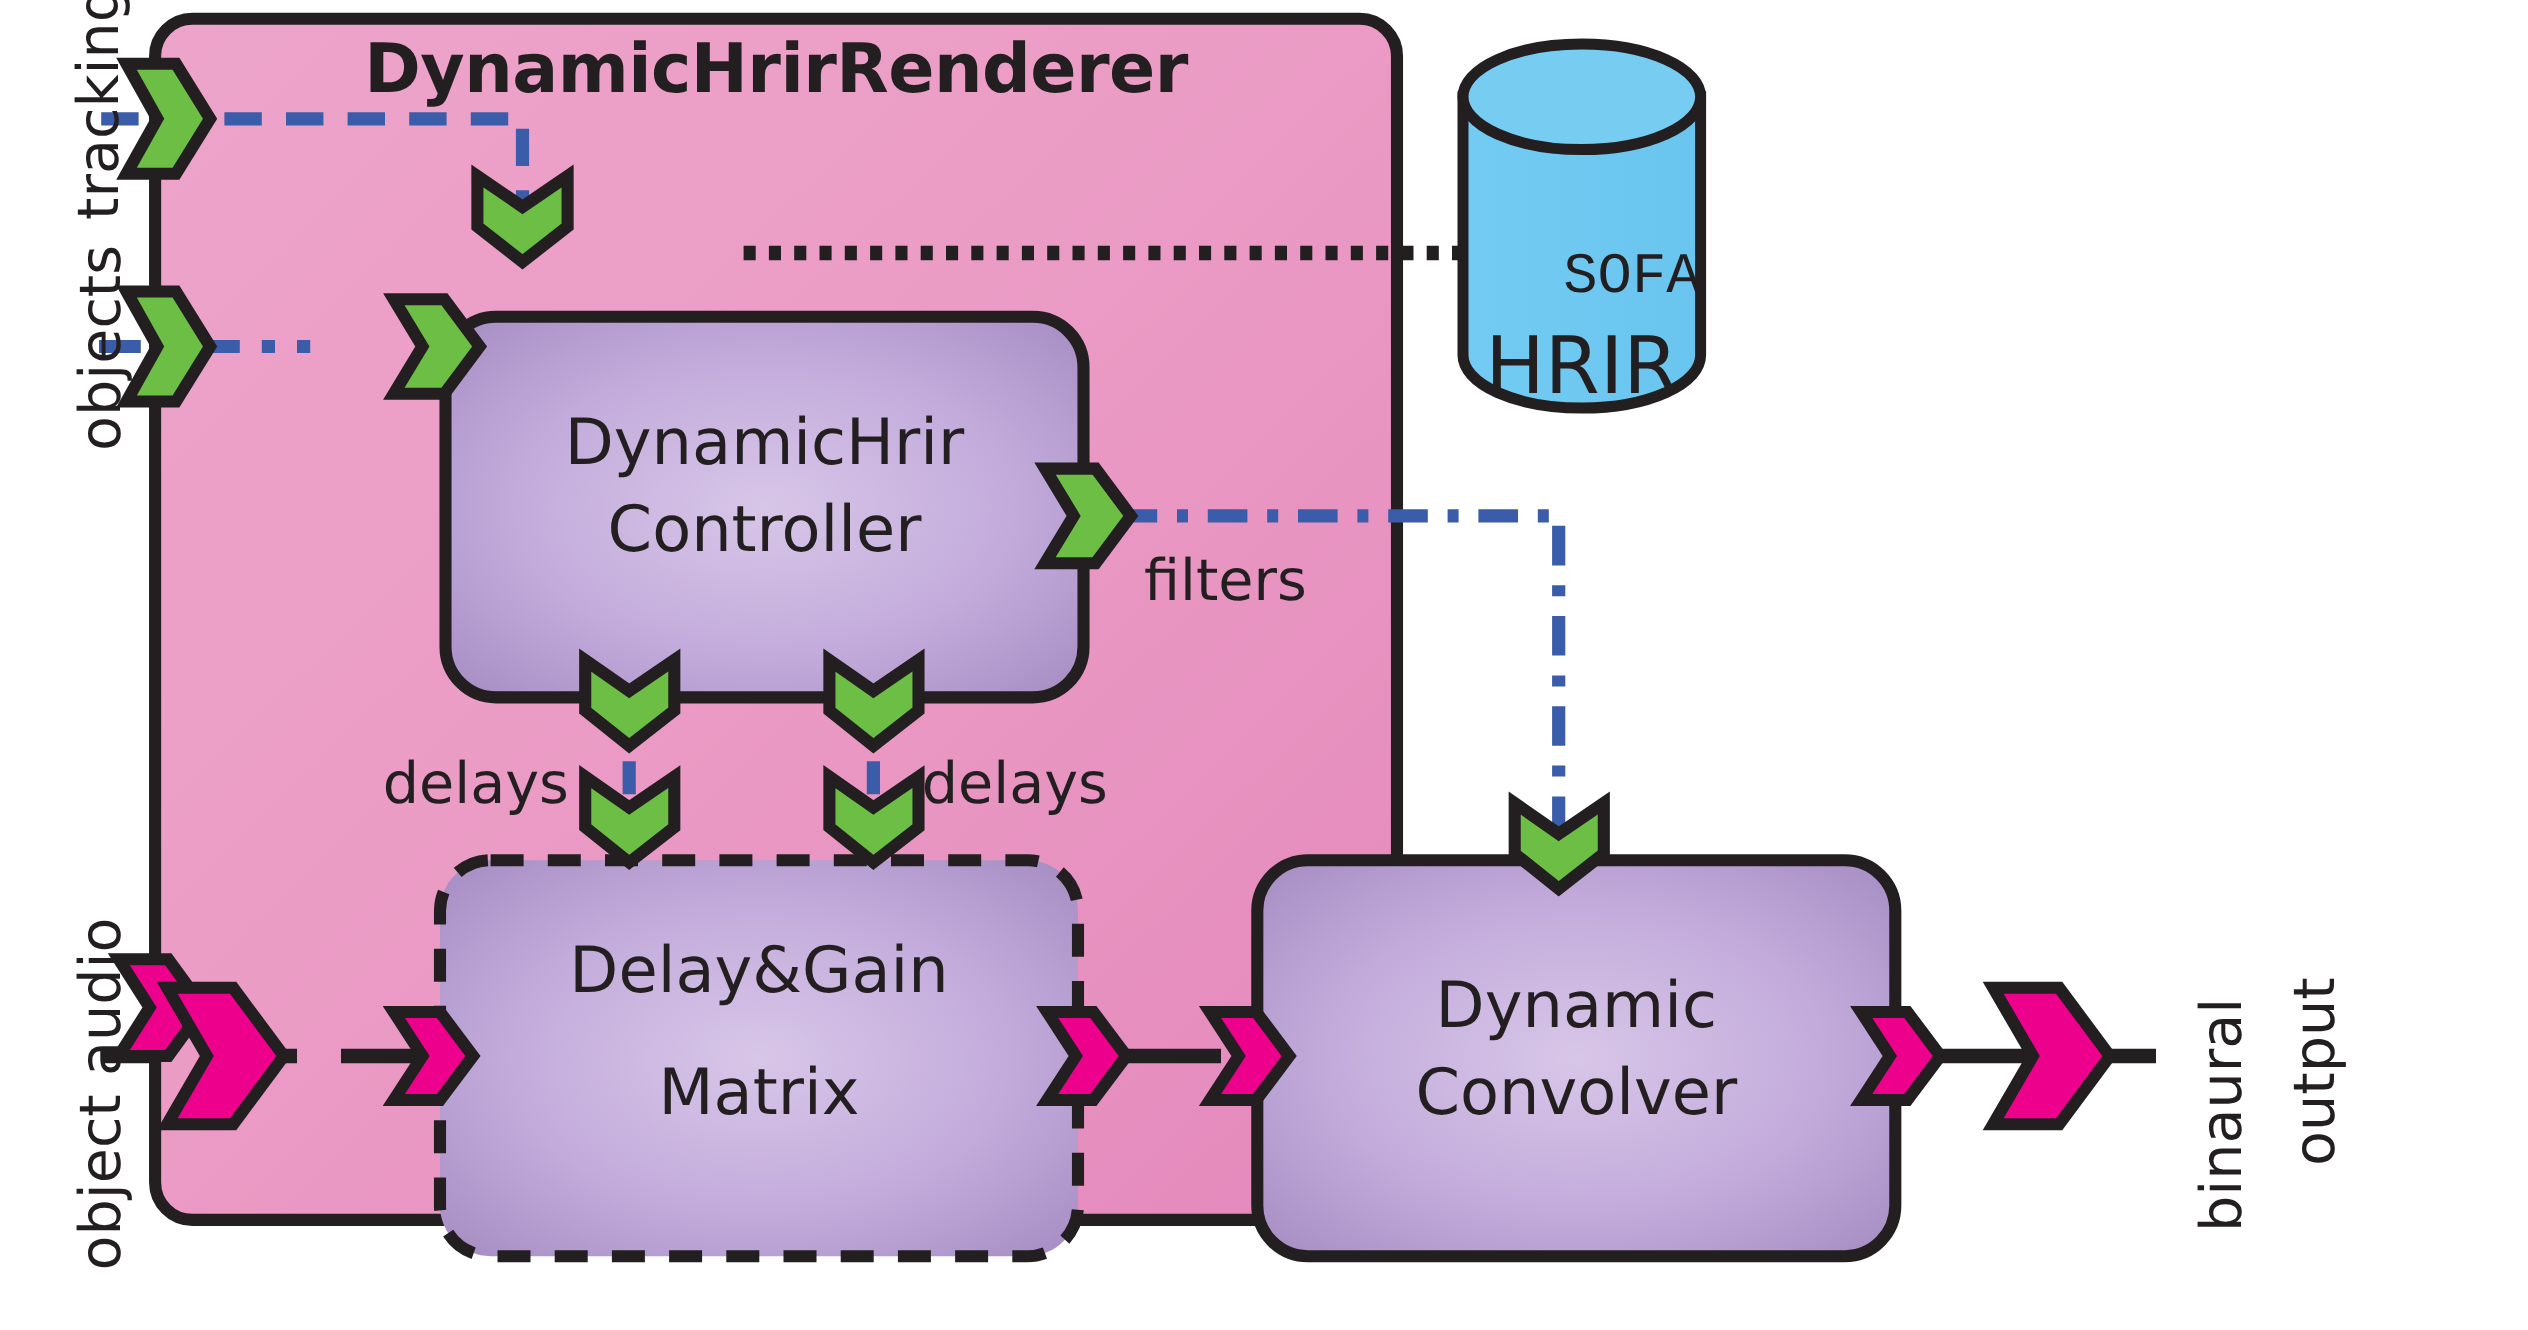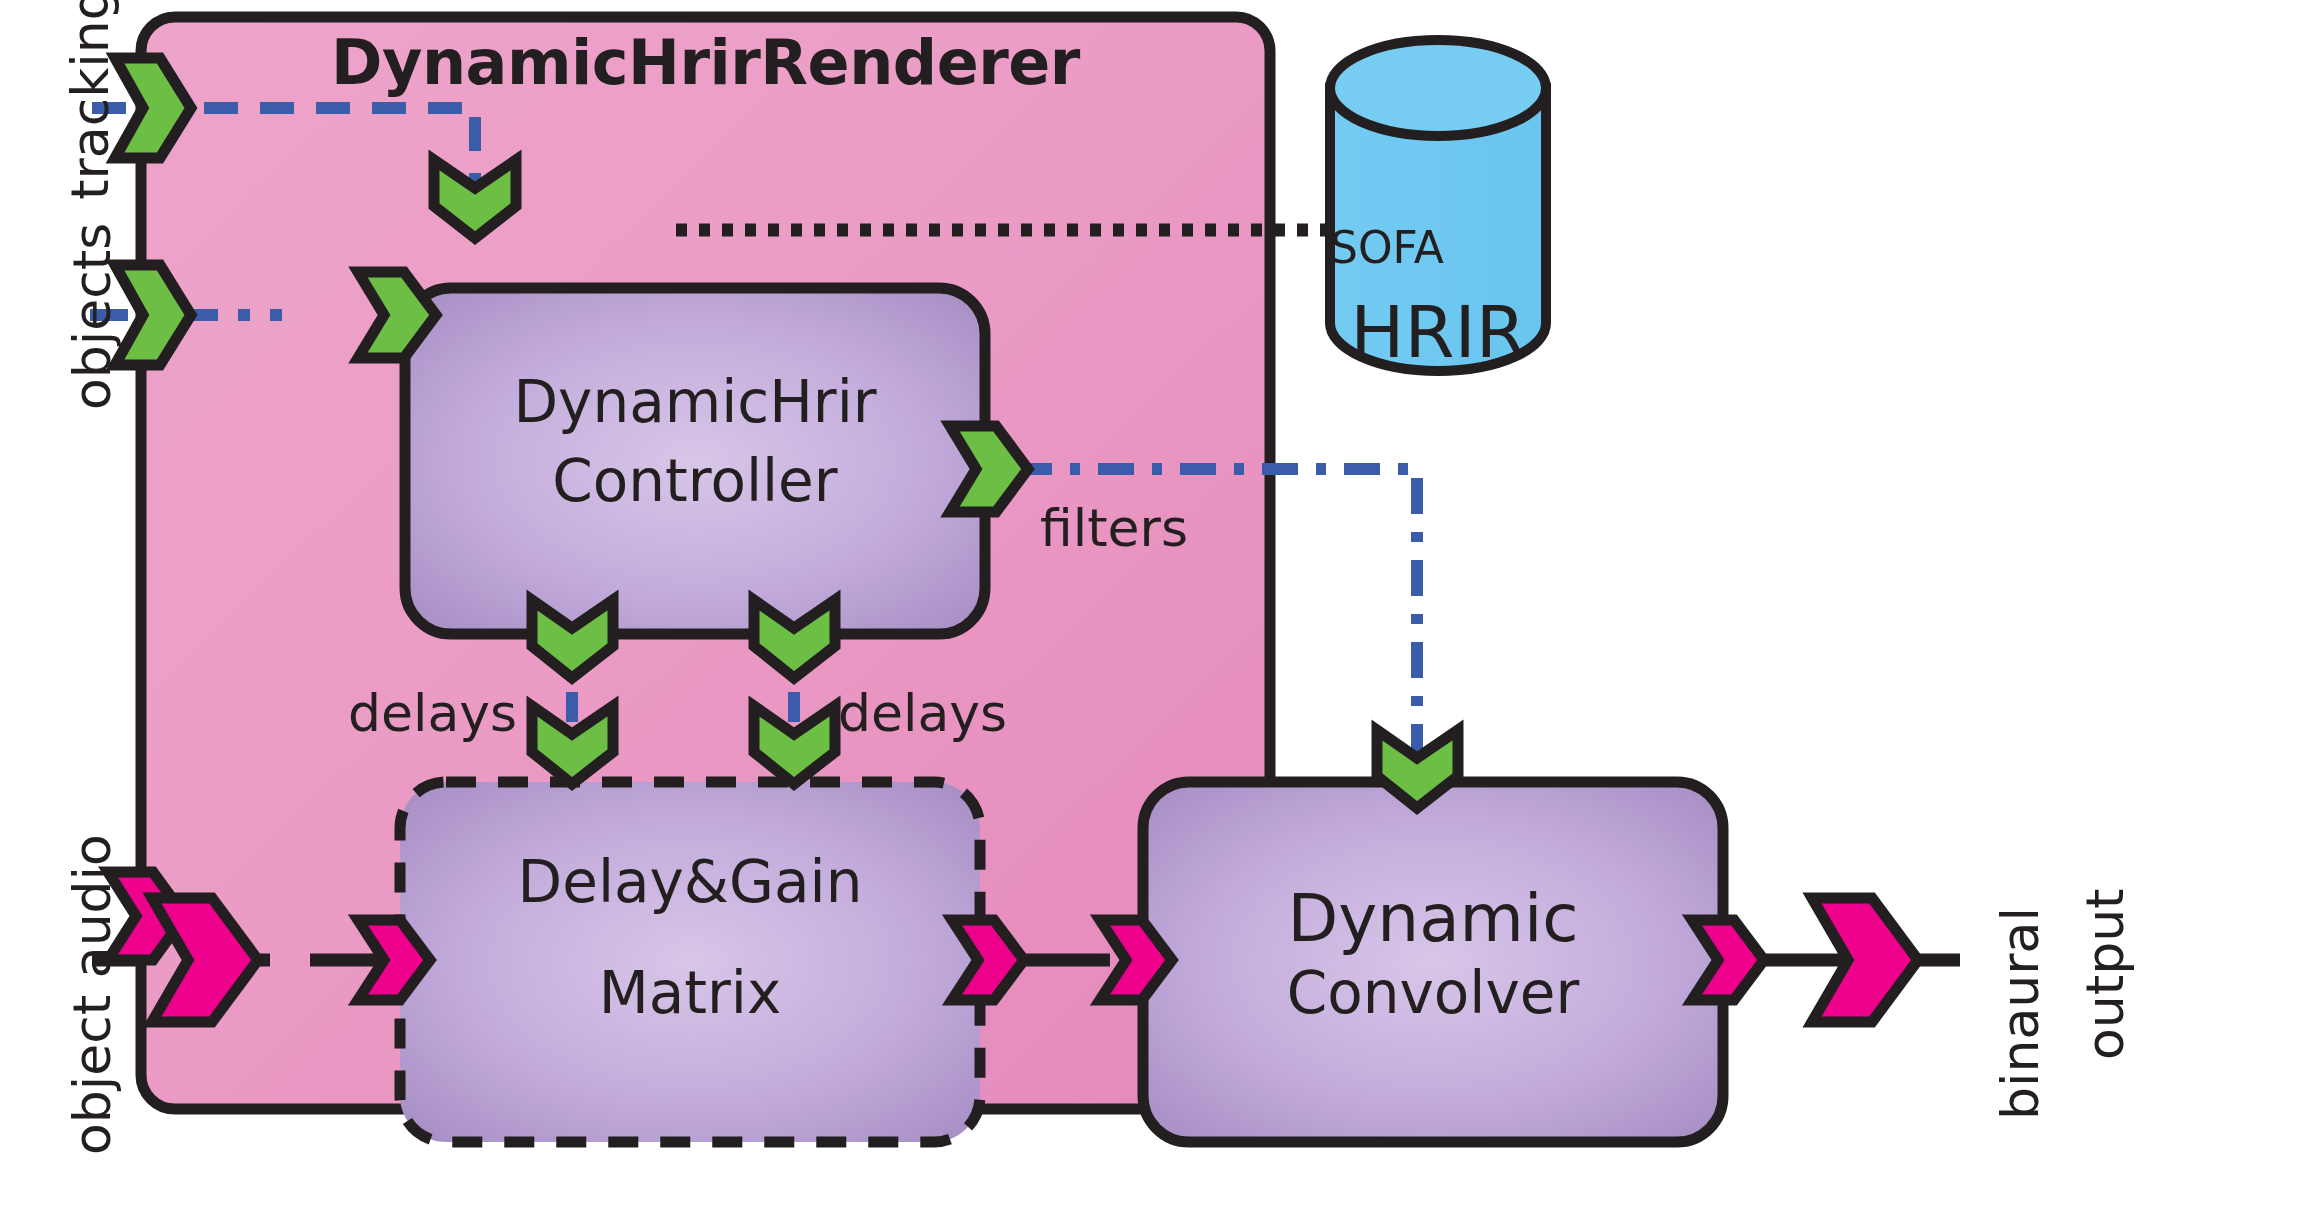--- a/index.html
+++ b/index.html
@@ -152,30 +152,30 @@
 
   <div class="lbl vert" style="left:60px;top:200px;font-size:52px;">tracking</div>
 
   <div class="lbl vert" style="left:62px;top:410px;font-size:52px;">objects</div>
 
   <div class="lbl vert" style="left:62px;top:1155px;font-size:52px;">object audio</div>
 
   <div class="lbl vert" style="left:1990px;top:1120px;font-size:52px;">binaural</div>
   <div class="lbl vert" style="left:2075px;top:1060px;font-size:52px;">output</div>
 
-  <div class="lbl" style="left:1330px;top:222px;width:216px;text-align:left;font-size:44px;">SOFA</div>
+  <div class="lbl" style="left:1330px;top:222px;width:216px;text-align:right;font-size:52px;font-family:Liberation Mono, monospace;">SOFA</div>
   <div class="lbl" style="left:1330px;top:290px;width:216px;text-align:center;font-size:72px;">HRIR</div>
 
   <div class="lbl" style="left:405px;top:447px;width:580px;text-align:center;font-size:58px;">Controller</div>
   <div class="lbl" style="left:405px;top:368px;width:580px;text-align:center;font-size:58px;">DynamicHrir</div>
 
   <div class="lbl" style="left:400px;top:848px;width:580px;text-align:center;font-size:58px;">Delay&amp;Gain</div>
   <div class="lbl" style="left:400px;top:959px;width:580px;text-align:center;font-size:58px;">Matrix</div>
 
-  <div class="lbl" style="left:1143px;top:880px;width:580px;text-align:center;font-size:66px;">Dynamic</div>
+  <div class="lbl" style="left:1143px;top:880px;width:580px;text-align:center;font-size:58px;">Dynamic</div>
   <div class="lbl" style="left:1143px;top:959px;width:580px;text-align:center;font-size:58px;">Convolver</div>
 
   <div class="lbl" style="left:1040px;top:498px;font-size:52px;">filters</div>
 
   <div class="lbl" style="left:348px;top:683px;font-size:52px;">delays</div>
 
   <div class="lbl" style="left:838px;top:683px;font-size:52px;">delays</div>
 
 </div>
 

